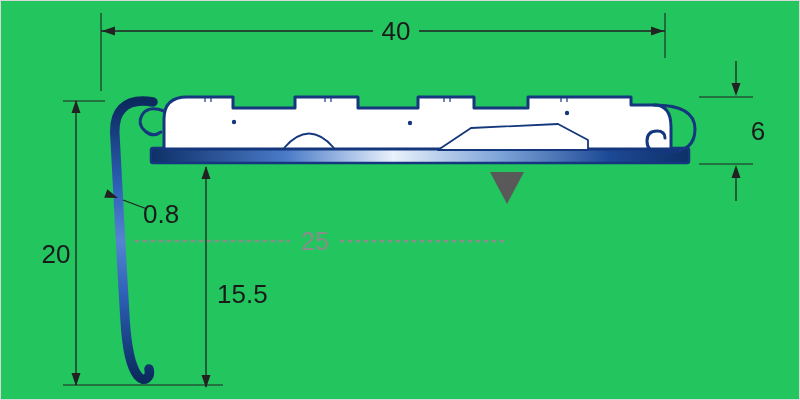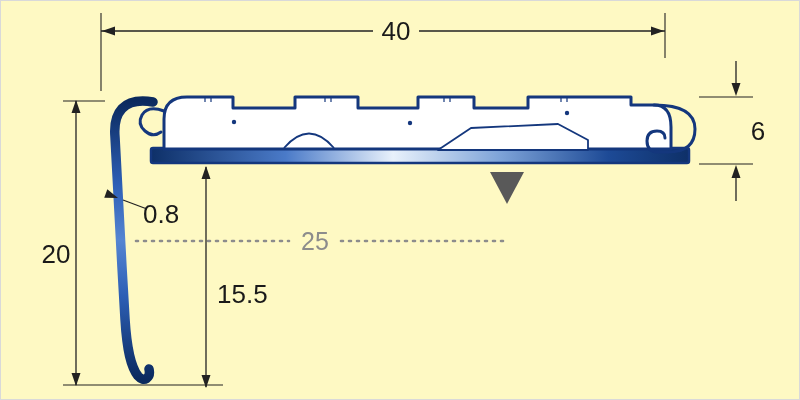--- a/index.html
+++ b/index.html
@@ -1,17 +1,17 @@
 <!DOCTYPE html>
 <html><head>
 <meta charset="utf-8">
 <style>
   html,body{margin:0;padding:0;background:#fff;}
   .canvas{
-    position:relative;width:800px;height:400px;background:#fef9c3;
+    position:relative;width:800px;height:400px;background:#22c55e;
     border:1px solid #d9d9d9;box-sizing:border-box;overflow:hidden;
     font-family:"Liberation Sans", sans-serif;
     text-align:right;
   }
   svg{display:block;}
   .dim-text{font-family:"Liberation Sans", sans-serif;font-size:26px;fill:#1a1a1a;}
   .dim-text-gray{font-family:"Liberation Sans", sans-serif;font-size:25px;fill:#8c8c8c;}
   .dimline{stroke:#222;stroke-width:1.3;fill:none;}
   .extline{stroke:#222;stroke-width:1.1;fill:none;}
   .arrow{fill:#222;stroke:none;}

